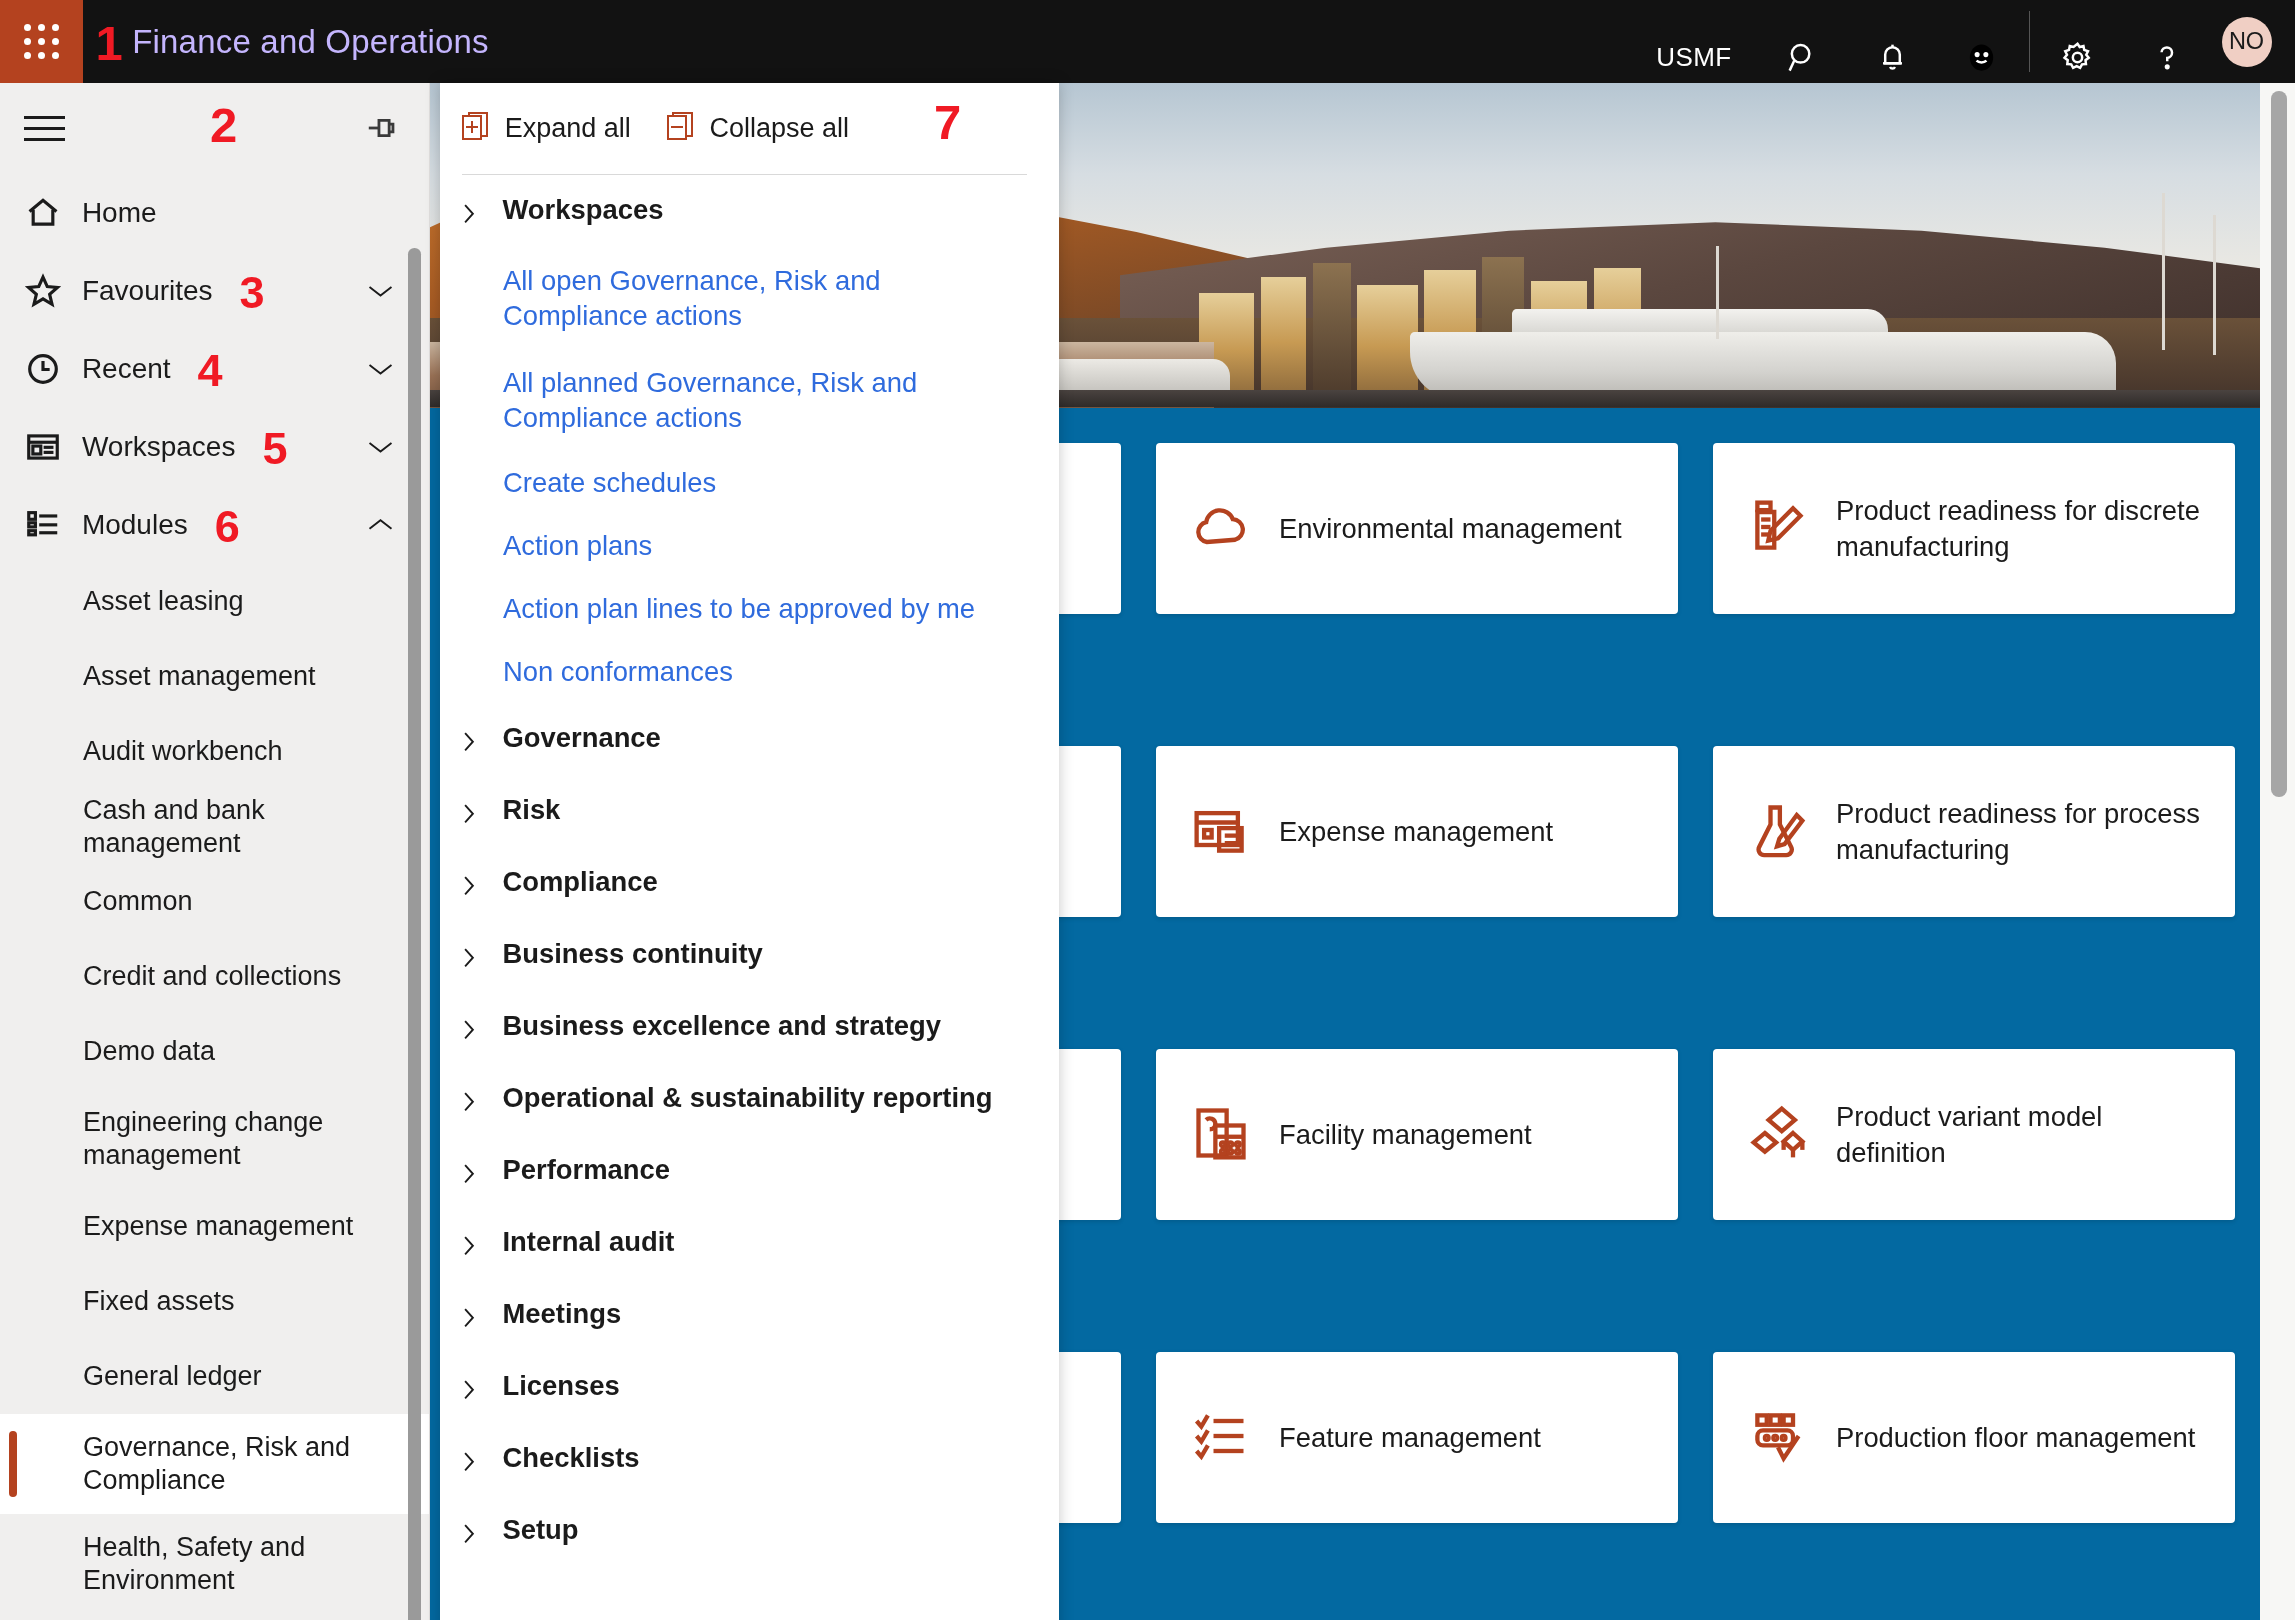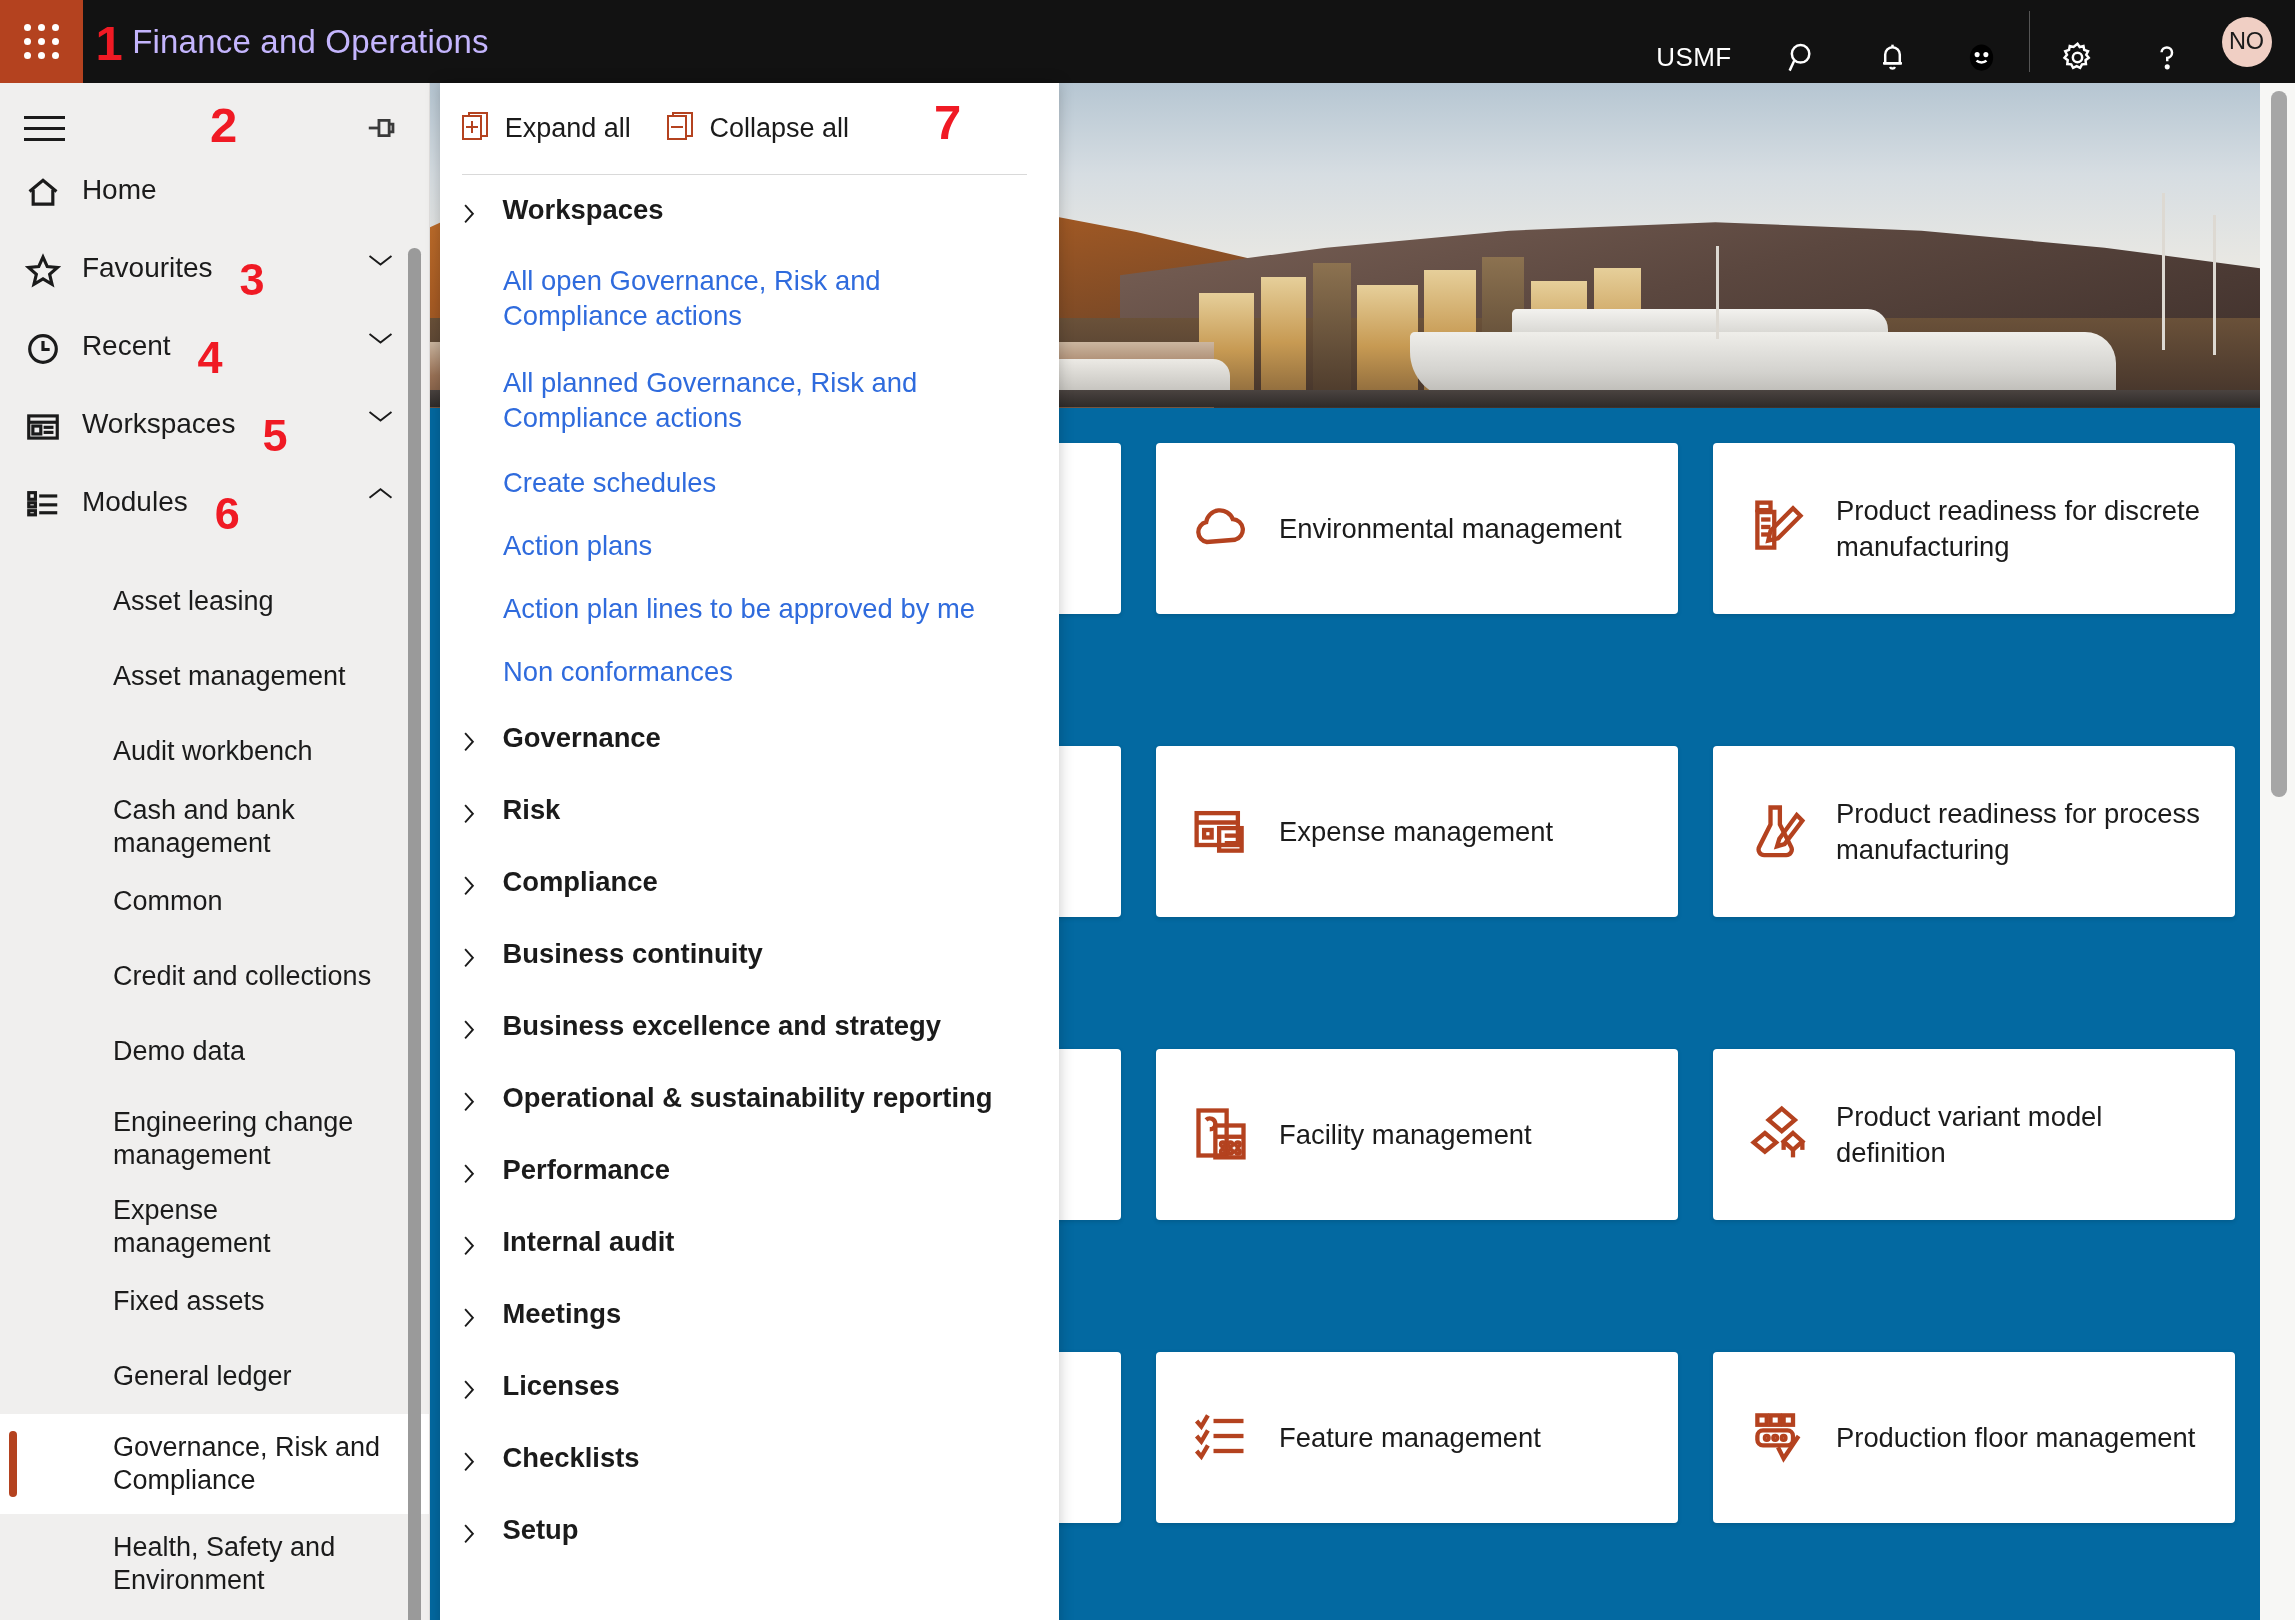--- a/index.html
+++ b/index.html
@@ -63,35 +63,35 @@
     height: 91px; display: flex; align-items: center; position: relative;
   }
   #hamburger { margin-left: 23.5px; width: 41px; display:flex; flex-direction:column; gap:8.6px; cursor:pointer; }
   #hamburger i { display:block; height:2.4px; background:#1b1b1b; width:41px; }
   #annot2 { position:absolute; left: 210px; top: 14px; color:#f01a24; font-size:49px; font-weight:bold; }
   #pin { position:absolute; right: 33px; top: 31px; width: 31px; height: 28px; }
   #pin svg { width:31px; height:28px; }
   #pin path { stroke:#3a3a3a; fill:none; stroke-width:2.2; }
 
   .nav-row {
-    height: 78px; display: flex; position: relative;
+    height: 78px; display: flex; align-items: center; position: relative;
     padding-left: 23.5px; cursor: pointer;
   }
   .nav-row .nicon { width: 38px; height: 38px; flex: 0 0 38px; margin-right: 20.4px; }
   .nav-row .nicon svg { width: 38px; height: 38px; }
   .nav-row .nicon svg * { stroke: #1b1b1b; fill: none; stroke-width: 2; }
   .nav-label { font-size: 28px; color: #1b1b1b; }
   .nav-annot { color:#f01a24; font-size:45px; font-weight:bold; margin-left: 27px; position:relative; top:1.6px; }
   .chev { position:absolute; right: 36px; width: 27px; height:15.7px; }
   .chev svg { width:27px; height:15.7px; }
   .chev svg polyline { stroke:#1b1b1b; fill:none; stroke-width:2.4; }
 
   .mod-item {
     height: 75px; display: flex; align-items: center;
-    padding-left: 113px; padding-right: 47px;
+    padding-left: 83px; padding-right: 47px;
     font-size: 27px; color: #1b1b1b; cursor: pointer;
     line-height: 1.22;
   }
   .mod-item.two-line { height: 100px; }
   .mod-item.selected {
     background: #ffffff; font-weight: normal; position: relative;
     height: 100px;
   }
   .mod-item.selected::before {
     content:""; position:absolute; left: 9.4px; top: 17px;

